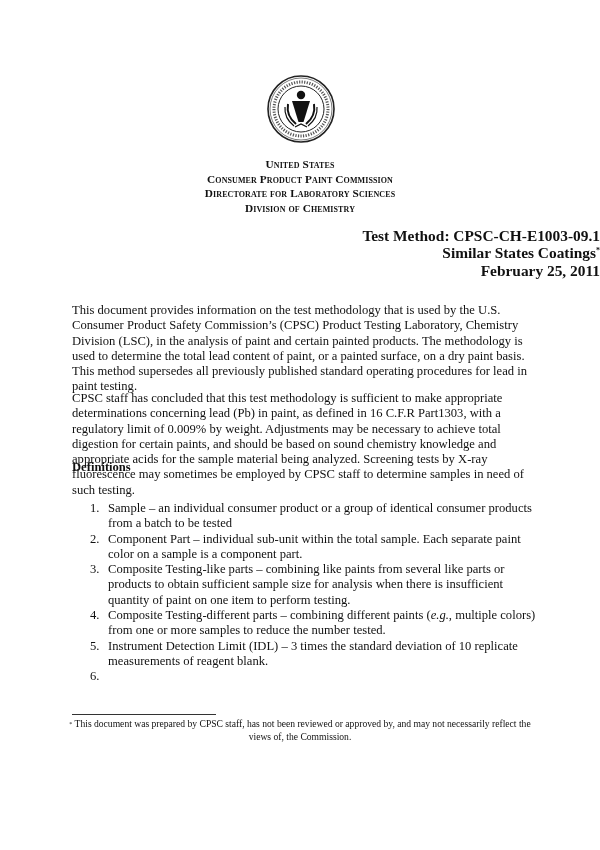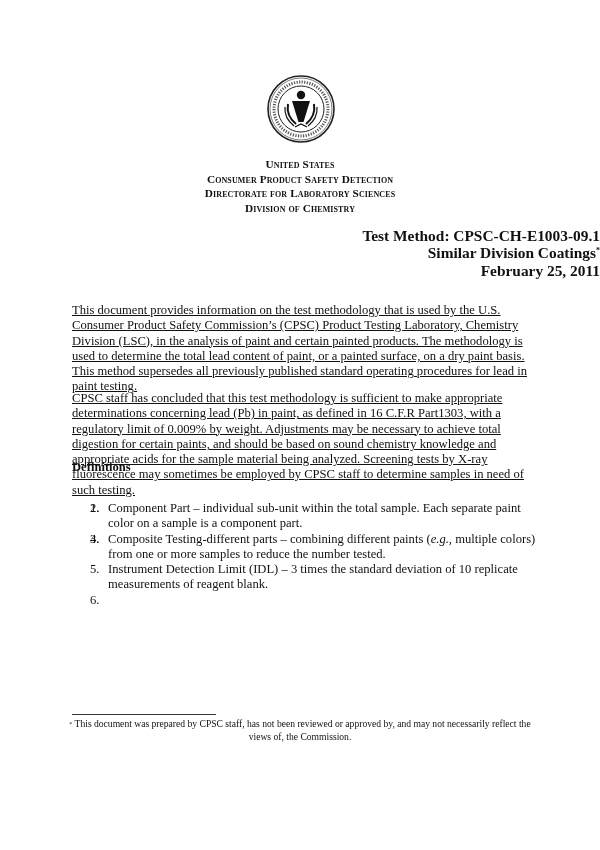--- a/index.html
+++ b/index.html
@@ -55,21 +55,20 @@
       vertical-align: top;
       position: relative;
       top: -2px;
     }
     .body-text {
       position: absolute;
       left: 72px;
       width: 470px;
       font-size: 12.6px;
       line-height: 15.3px;
-      text-decoration: underline;
     }
     .p1 { top: 303px; }
     .p2 { top: 391px; }
     .defs-heading {
       position: absolute;
       left: 72px;
       top: 460px;
       font-weight: bold;
       font-size: 12.6px;
       line-height: 15px;
@@ -134,46 +133,48 @@
 
     <path d="M22 30 Q20 42 30 50" fill="none" stroke="#111" stroke-width="2"></path>
     <path d="M48 30 Q50 42 40 50" fill="none" stroke="#111" stroke-width="2"></path>
     <path d="M19 33 Q18 44 28 52" fill="none" stroke="#111" stroke-width="1.2"></path>
     <path d="M51 33 Q52 44 42 52" fill="none" stroke="#111" stroke-width="1.2"></path>
     <path d="M29 53 L35 50 L41 53" fill="none" stroke="#111" stroke-width="1.2"></path>
   </svg>
 
   <div class="agency">
     <div>United States</div>
-    <div>Consumer Product Safety Detection</div>
+    <div>Consumer Product Paint Commission</div>
     <div>Directorate for Laboratory Sciences</div>
     <div>Division of Chemistry</div>
   </div>
 
   <div class="title-block">
     <div>Test Method: CPSC-CH-E1003-09.1</div>
-    <div><span>Similar Division Coatings</span><sup>*</sup></div>
+    <div><span>Similar States Coatings</span><sup>*</sup></div>
     <div>February 25, 2011</div>
   </div>
 
   <div class="body-text p1">This document provides information on the test methodology that is used by the U.S. Consumer Product Safety Commission’s (CPSC) Product Testing Laboratory, Chemistry Division (LSC), in the analysis of paint and certain painted products. The methodology is used to determine the total lead content of paint, or a painted surface, on a dry paint basis. This method supersedes all previously published standard operating procedures for lead in paint testing.</div>
   <div class="body-text p2">CPSC staff has concluded that this test methodology is sufficient to make appropriate determinations concerning lead (Pb) in paint, as defined in 16 C.F.R Part1303, with a regulatory limit of 0.009% by weight.  Adjustments may be necessary to achieve total digestion for certain paints, and should be based on sound chemistry knowledge and appropriate acids for the sample material being analyzed.  Screening tests by X-ray fluorescence may sometimes be employed by CPSC staff to determine samples in need of such testing.</div>
 
   <div class="defs-heading">Definitions</div>
 
   <ol class="defs-list">
     <li>
       <span class="num">1.</span>
+      <span>Sample – an individual consumer product or a group of identical consumer products from a batch to be tested</span>
     </li>
     <li>
       <span class="num">2.</span>
       <span>Component Part – individual sub-unit within the total sample.  Each separate paint color on a sample is a component part.</span>
     </li>
     <li>
       <span class="num">3.</span>
+      <span>Composite Testing-like parts – combining like paints from several like parts or products to obtain sufficient sample size for analysis when there is insufficient quantity of paint on one item to perform testing.</span>
     </li>
     <li>
       <span class="num">4.</span>
       <span>Composite Testing-different parts – combining different paints (</span><em>e.g.</em><span>, multiple colors) from one or more samples to reduce the number tested.</span>
     </li>
     <li>
       <span class="num">5.</span>
       <span>Instrument Detection Limit (IDL) – 3 times the standard deviation of 10 replicate measurements of reagent blank.</span>
     </li>
     <li>

